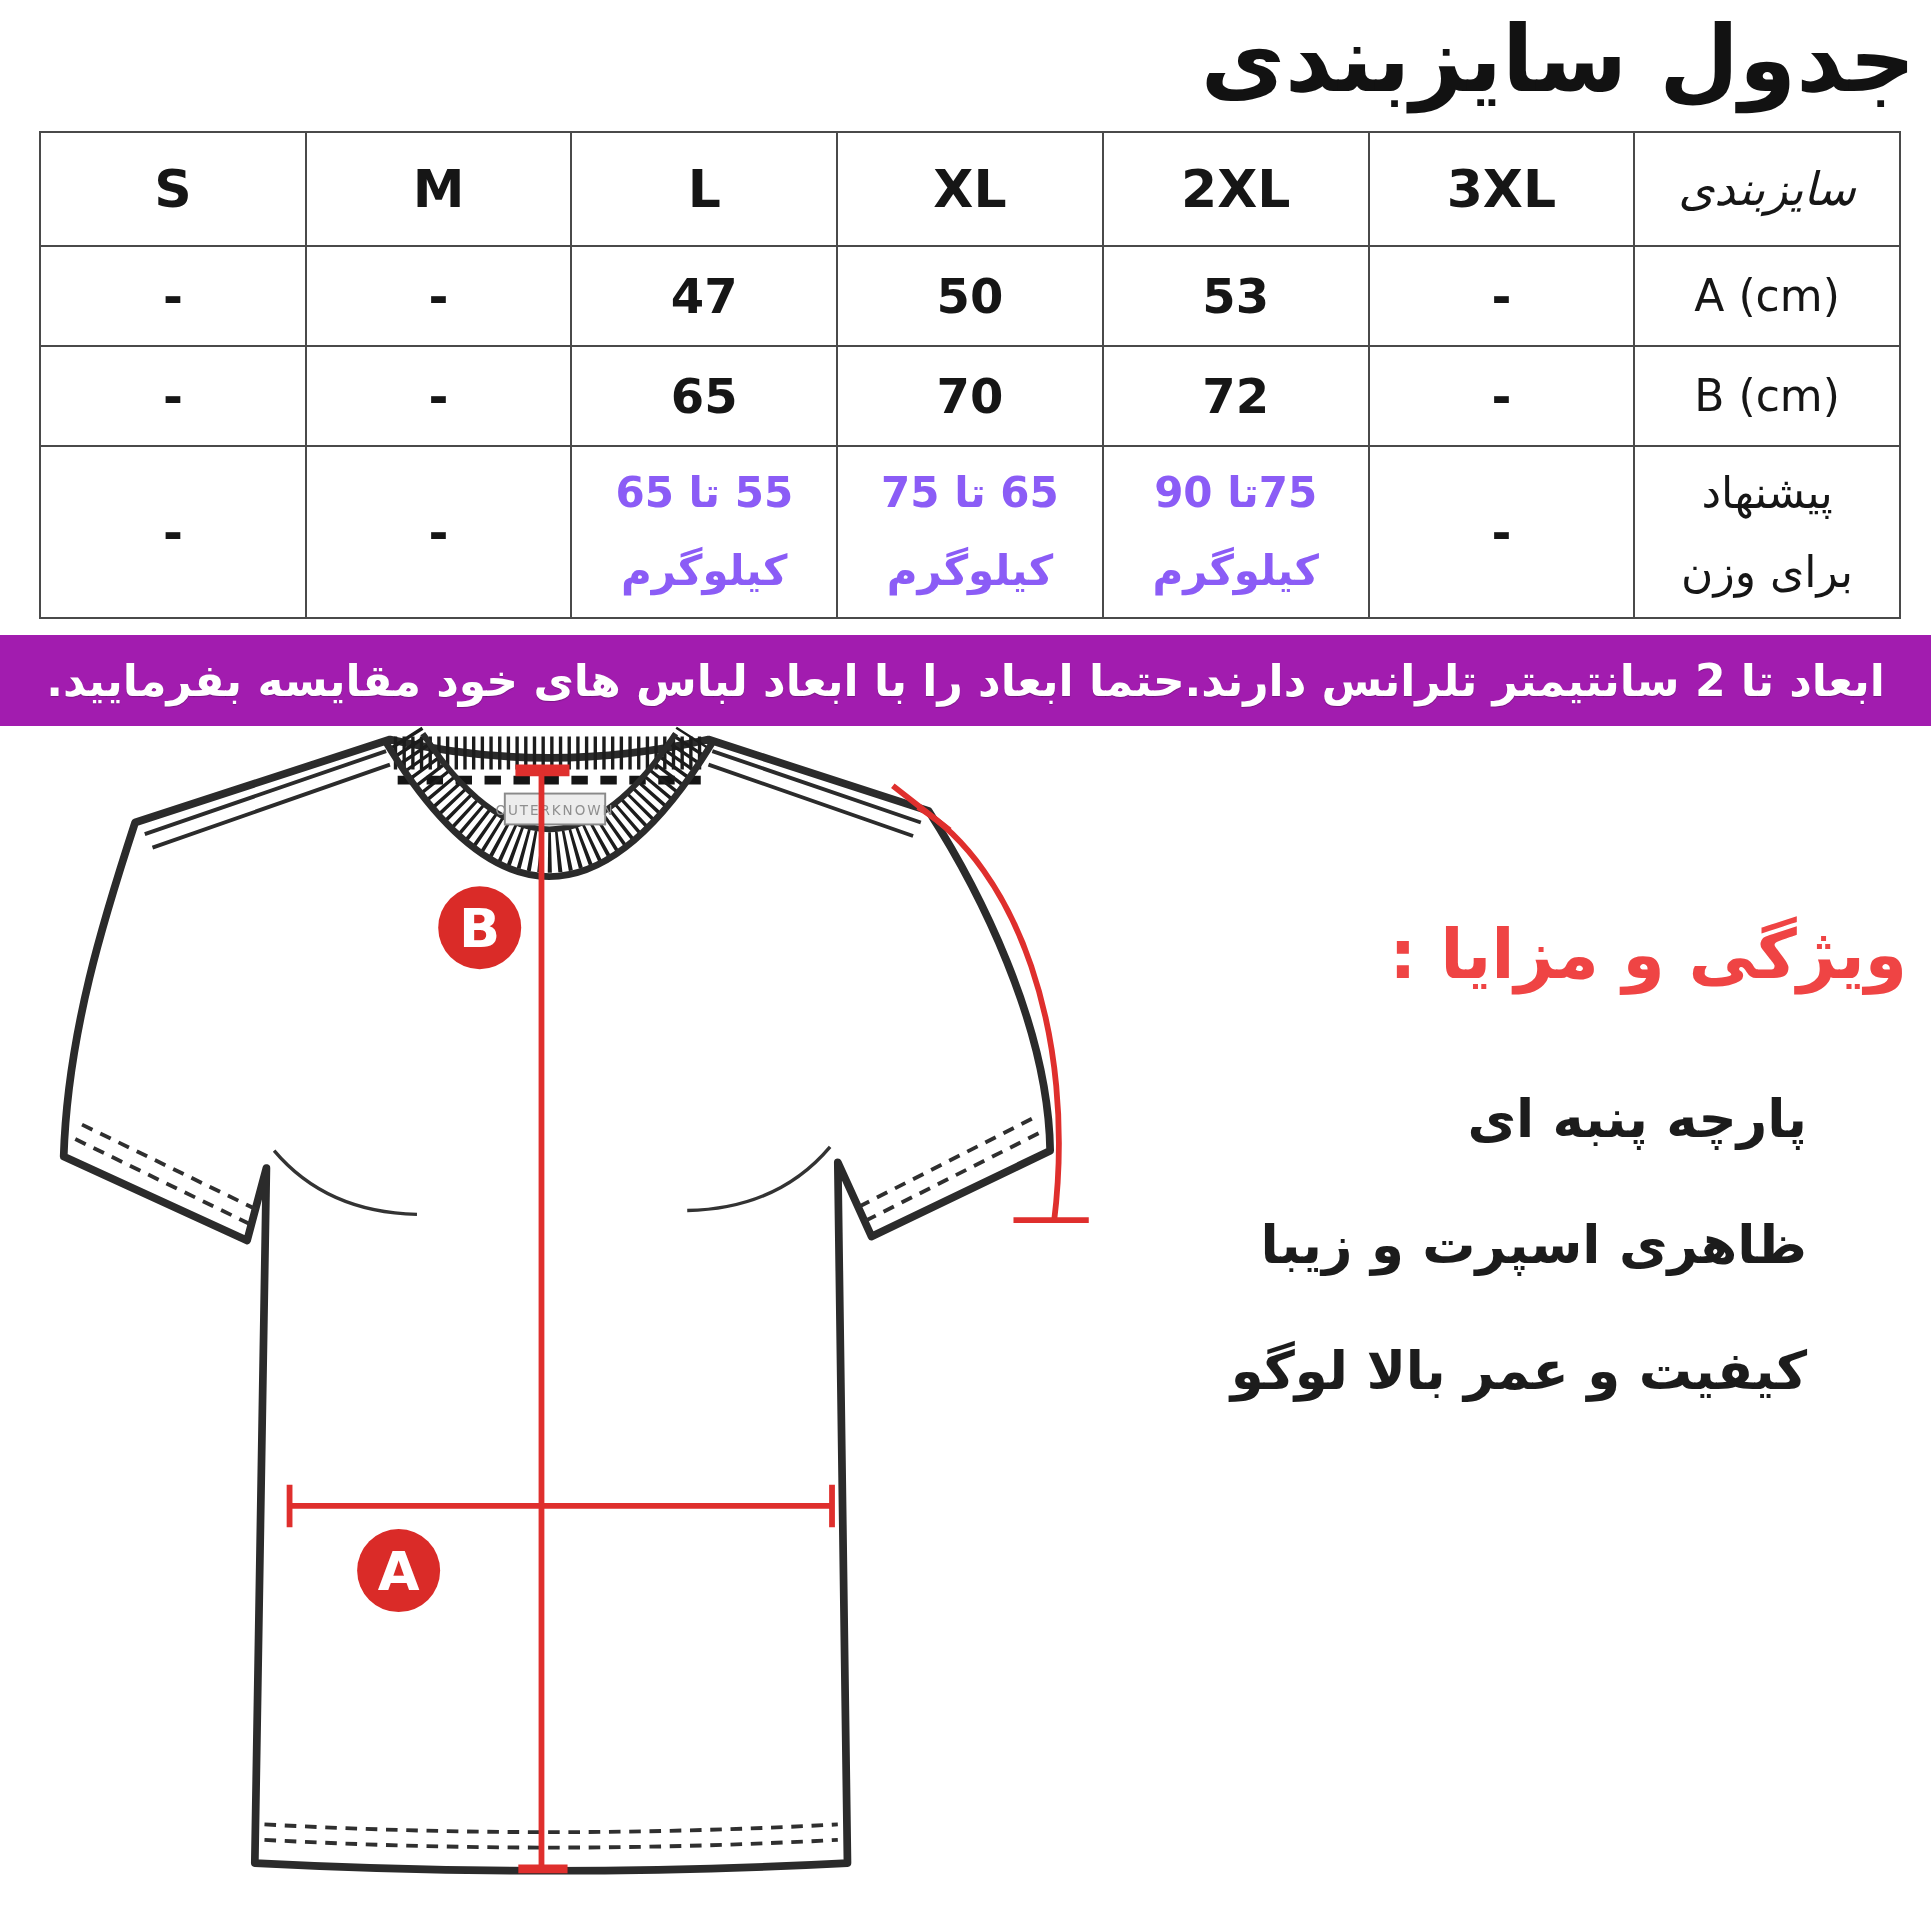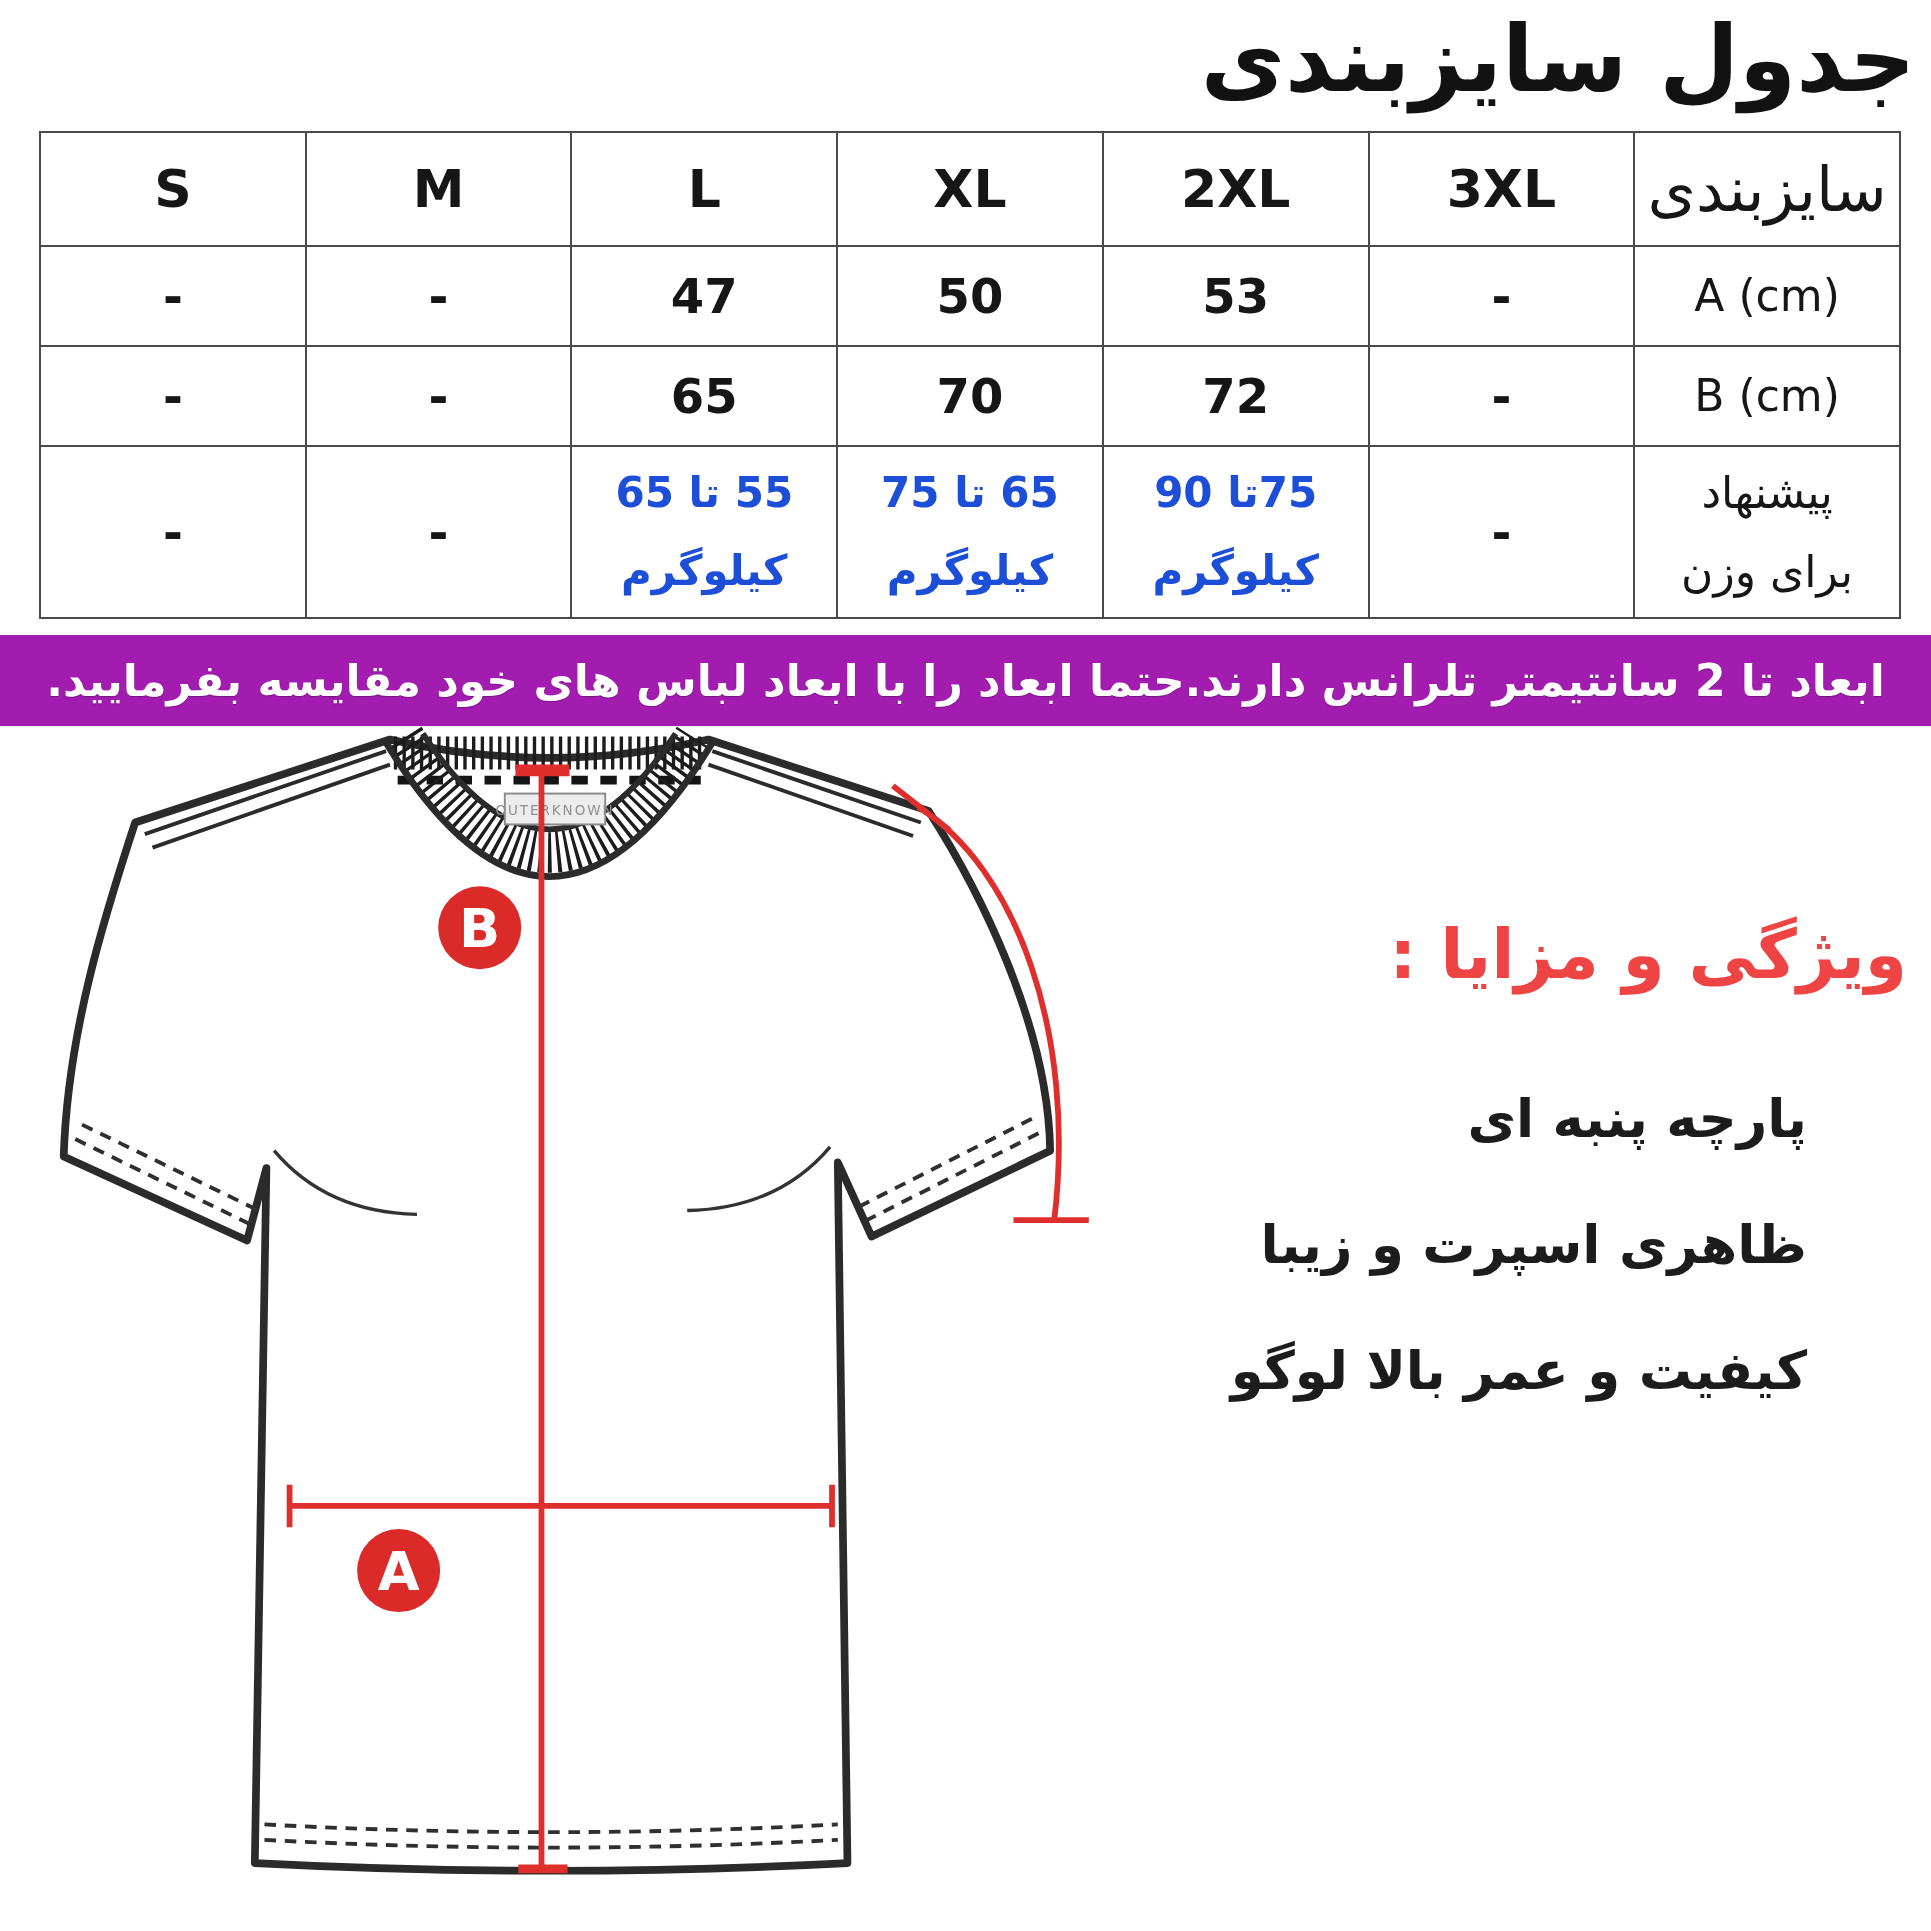--- a/index.html
+++ b/index.html
@@ -12,23 +12,23 @@
 
   
   .size-table{position:absolute;left:39px;top:131px;width:1862px;height:487px;
               border-collapse:collapse;table-layout:fixed;}
   .size-table th,.size-table td{border:2.9px solid #4a4a4a;text-align:center;vertical-align:middle;
               padding:0;white-space:pre-line;}
   .size-table thead tr{height:114px;}
   .size-table .row-a,.size-table .row-b{height:100px;}
   .size-table .row-w{height:172px;}
   .size-table th{font-size:52px;font-weight:700;color:#161616;}
-  .size-table th.fa{font-size:62px;font-weight:400;}
+  .size-table th.fa{font-size:46px;font-weight:400;font-style:italic;}
   .size-table td.num{font-size:48px;font-weight:700;color:#161616;}
-  .size-table td.fa-val{font-size:42px;font-weight:700;line-height:1.85;color:#1d4ed8;}
+  .size-table td.fa-val{font-size:42px;font-weight:700;line-height:1.85;color:#8b5cf6;}
   .size-table td.rlabel{font-size:44px;font-weight:400;line-height:1.8;color:#161616;}
   .rtl{direction:rtl;}
 
   
   .notice-banner{position:absolute;left:0;top:635px;width:1931px;height:91px;background:#a21caf;
                  display:flex;align-items:center;justify-content:center;}
   .notice-banner span{color:#ffffff;font-size:44px;font-weight:700;direction:rtl;white-space:nowrap;
                  text-shadow:0 1px 1px rgba(0,0,0,.25);}
 
   

